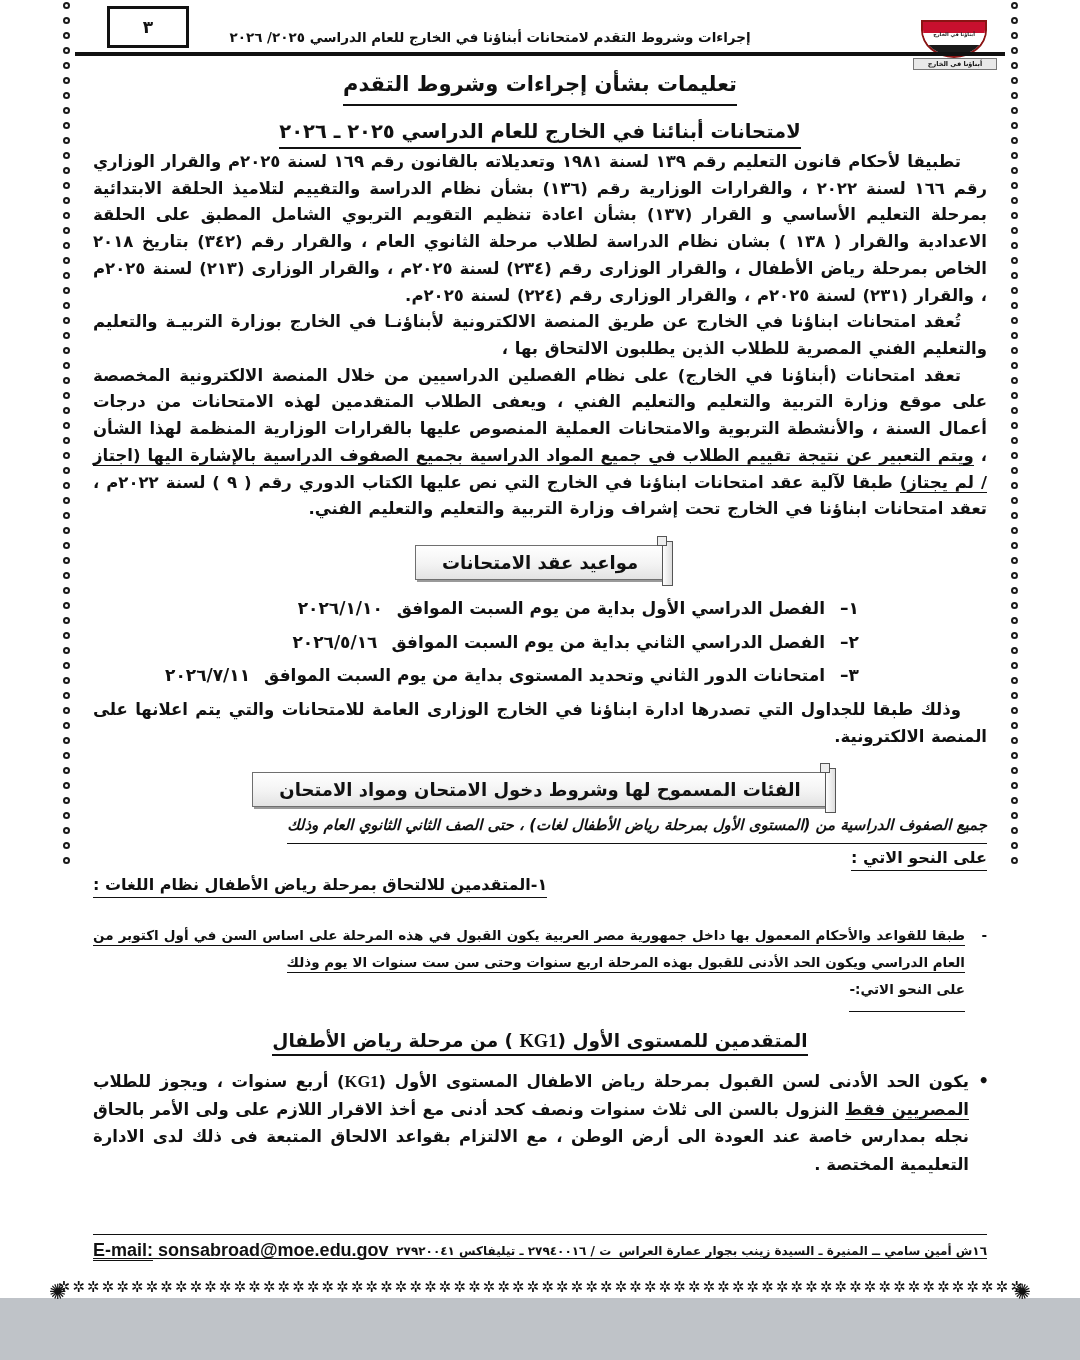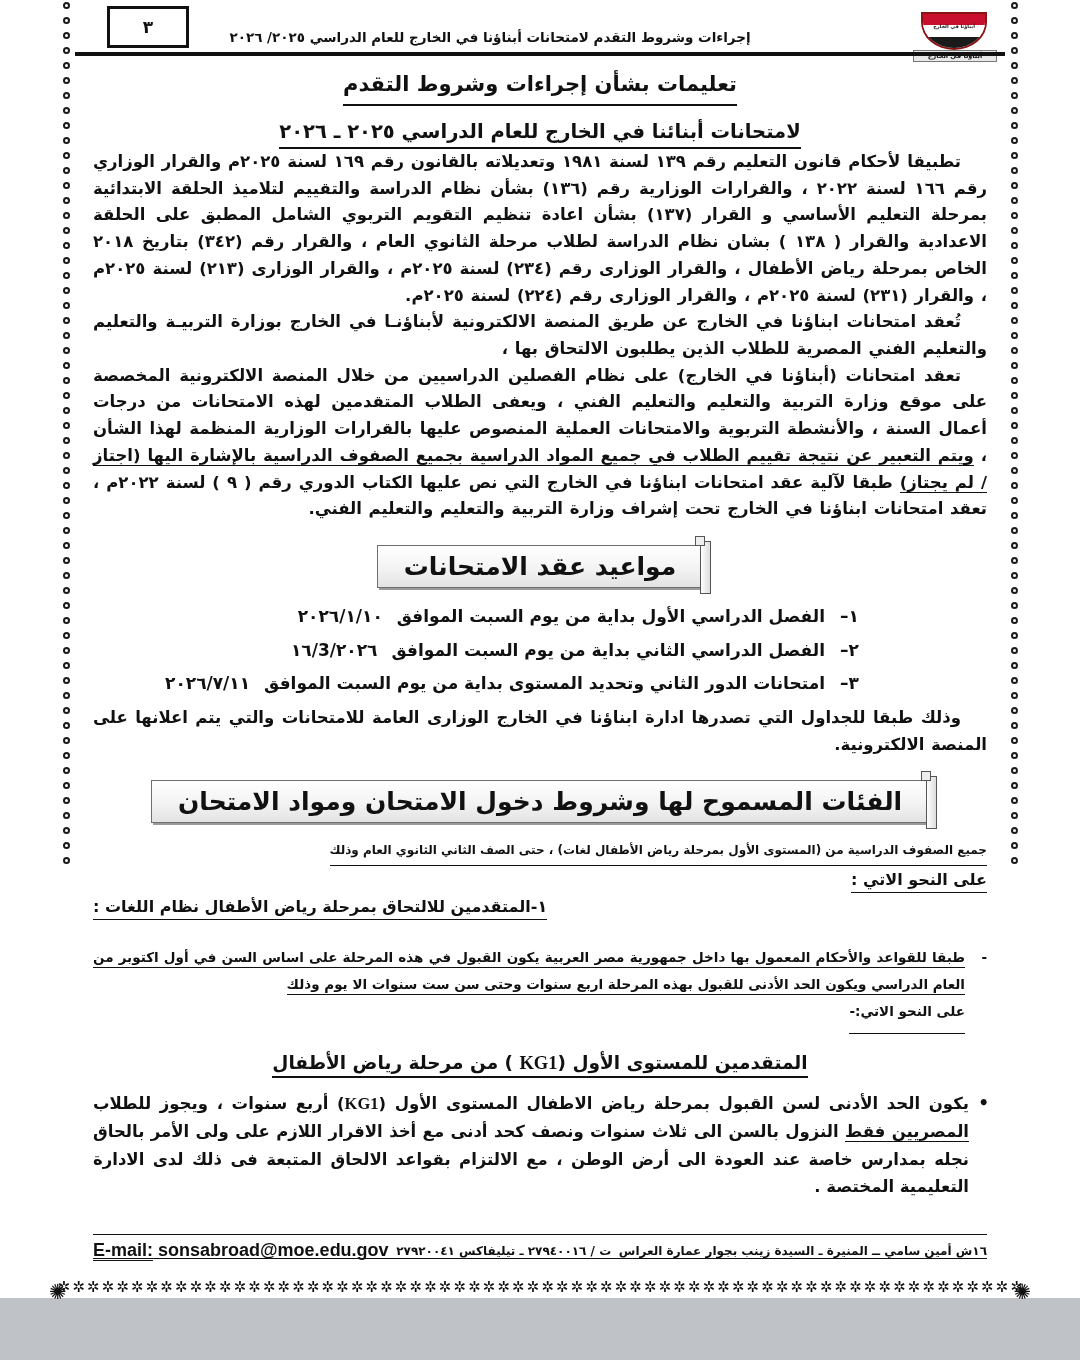--- a/index.html
+++ b/index.html
@@ -79,21 +79,21 @@
     font-size:17px;font-weight:bold;color:#111;
   }
   .header-title{
     position:absolute;
     left:0;right:100px;top:27px;
     text-align:center;
     font-size:13.5px;font-weight:bold;color:#111;
     letter-spacing:0px;
   }
   .logo{
-    position:absolute;right:8px;top:10px;
+    position:absolute;right:8px;top:18px;
     width:84px;height:42px;
   }
   .logo .flagcircle{
     position:absolute;left:8px;top:0px;
     width:66px;height:38px;
     border-radius:0 0 40px 40px / 0 0 34px 34px;
     overflow:hidden;
     border:2px solid #8a1414;
     box-sizing:border-box;
   }
@@ -168,21 +168,21 @@
   }
   .banner{
     position:relative;
     border:1.6px solid #6f6f6f;
     background:linear-gradient(180deg,#ffffff 0%,#f3f3f3 55%,#e3e3e3 100%);
     box-shadow:2px 2px 0 #9a9a9a;
     padding:6px 26px;
     text-align:center;
   }
   .banner .btxt{
-    font-size:25px;font-weight:bold;color:#111;
+    font-size:18px;font-weight:bold;color:#111;
     white-space:nowrap;
   }
   .banner .handle{
     position:absolute;
     width:9px;height:calc(100% + 10px);
     top:-5px;right:-9px;
     border:1.4px solid #555;
     background:linear-gradient(90deg,#fff,#ddd);
   }
   .banner .handle-dot{
@@ -206,24 +206,25 @@
   ol.dates li .num{
     width:34px;flex:0 0 34px;
     text-align:right;
   }
   ol.dates li .txt{flex:0 1 auto;}
   ol.dates li .dt{margin-right:14px;}
 
   .after-dates{margin-top:14px;}
 
   .cat-line{
-    margin-top:16px;
-    font-size:12px;font-weight:bold;
+    margin-top:4px;
+    font-size:15px;font-weight:bold;
     text-align:justify;text-align-last:right;
     line-height:1.9;
+    font-style:italic;
   }
   .cat-line .u{border-bottom:1.8px solid #111;padding-bottom:3px;display:inline-block;}
   .cat-left{
     margin-top:4px;
     text-align:right;
     font-size:16px;font-weight:bold;
   }
   .cat-left .u{border-bottom:1.8px solid #111;padding-bottom:3px;display:inline-block;}
 
   .sub-head{
@@ -534,21 +535,21 @@
 
       <ol class="dates">
         <li>
           <span class="num">١–</span>
           <span class="txt">الفصل الدراسي الأول بداية من يوم السبت الموافق</span>
           <span class="dt">٢٠٢٦/١/١٠</span>
         </li>
         <li>
           <span class="num">٢–</span>
           <span class="txt">الفصل الدراسي الثاني بداية من يوم السبت الموافق</span>
-          <span class="dt">٢٠٢٦/3/١٦</span>
+          <span class="dt">٢٠٢٦/٥/١٦</span>
         </li>
         <li>
           <span class="num">٣–</span>
           <span class="txt">امتحانات الدور الثاني وتحديد المستوى بداية من يوم السبت الموافق</span>
           <span class="dt">٢٠٢٦/٧/١١</span>
         </li>
       </ol>
 
       <p class="para indent after-dates">وذلك طبقا للجداول التي تصدرها ادارة ابناؤنا في الخارج الوزارى العامة للامتحانات والتي يتم اعلانها على المنصة الالكترونية.</p>
 

